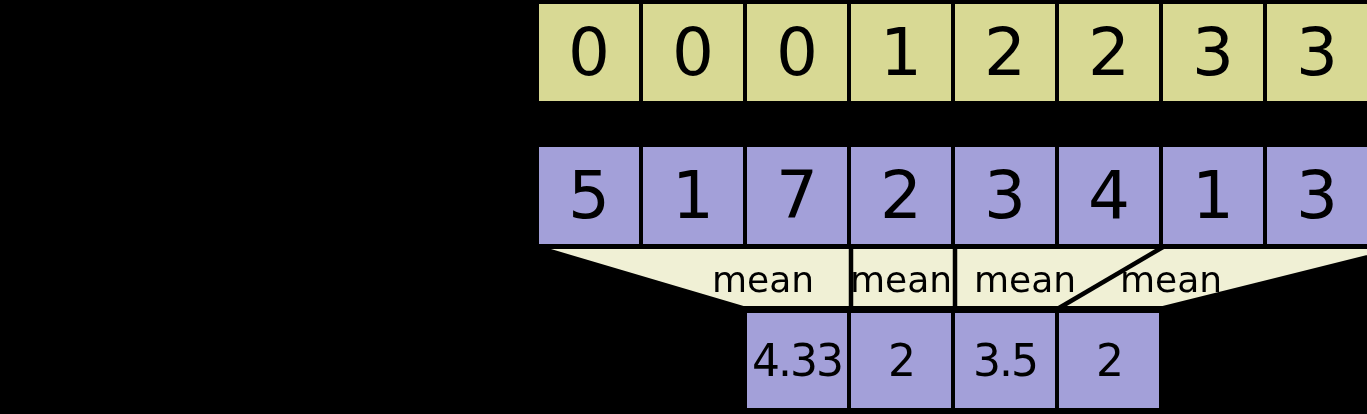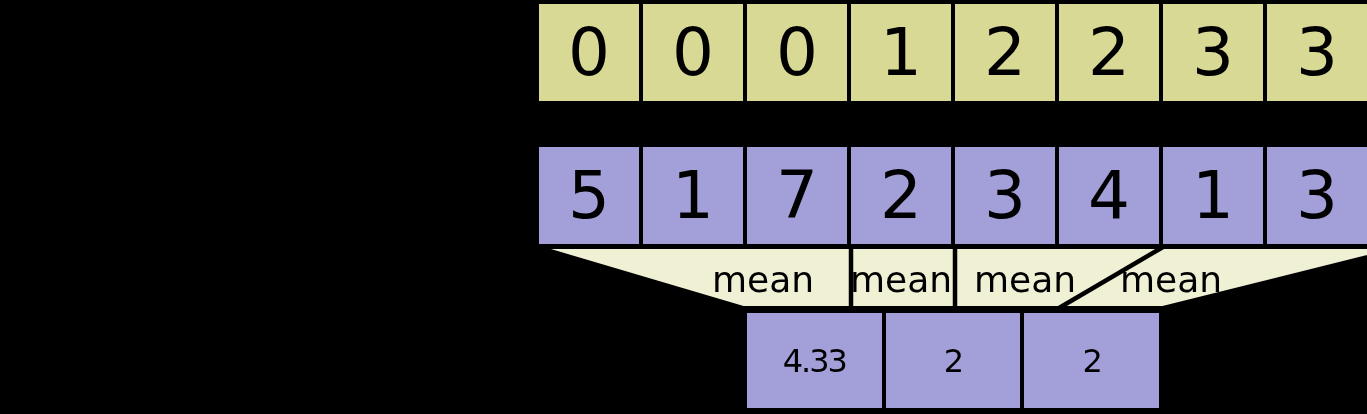--- a/index.html
+++ b/index.html
@@ -54,21 +54,21 @@
     left:743px;top:309px;width:420px;height:103px;
     display:flex;
     box-sizing:border-box;
     border:4px solid var(--outline,#000);
   }
   .result-row .cell{
     flex:1;
     display:flex;align-items:center;justify-content:center;
     background:var(--data-row-fill,#a3a0d9);
     color:var(--outline,#000);
-    font-size:32px;
+    font-size:44px;
     letter-spacing:-2px;
     line-height:1;
     border-left:4px solid var(--outline,#000);
   }
   .result-row .cell:first-child{border-left:none;}
 </style>
 </head>
 <body>
 
 <div class="canvas">
@@ -102,16 +102,17 @@
     <line class="funnel-divider" x1="628" y1="2" x2="524" y2="63"></line>
     <text class="mean-label" x="228" y="34" text-anchor="middle" dominant-baseline="central">mean</text>
     <text class="mean-label" x="366" y="34" text-anchor="middle" dominant-baseline="central">mean</text>
     <text class="mean-label" x="490" y="34" text-anchor="middle" dominant-baseline="central">mean</text>
     <text class="mean-label" x="636" y="34" text-anchor="middle" dominant-baseline="central">mean</text>
   </svg>
 
   <div class="result-row">
     <div class="cell">4.33</div>
     <div class="cell">2</div>
+    <div class="cell">3.5</div>
     <div class="cell">2</div>
   </div>
 
 </div>
 
 </body></html>

